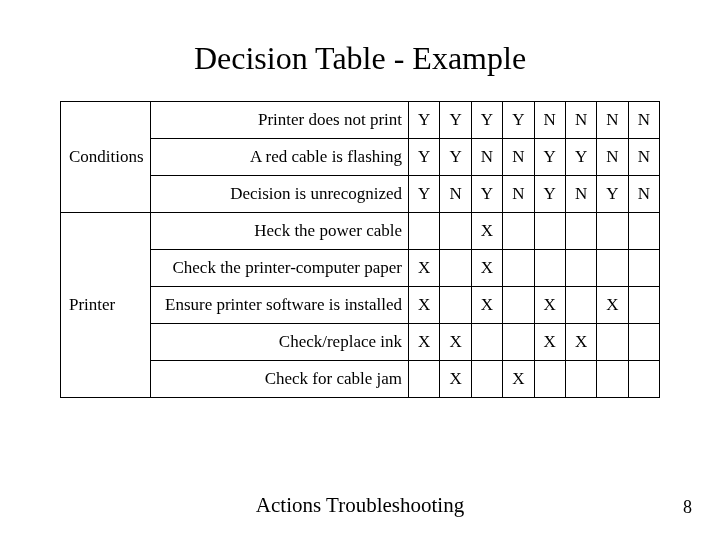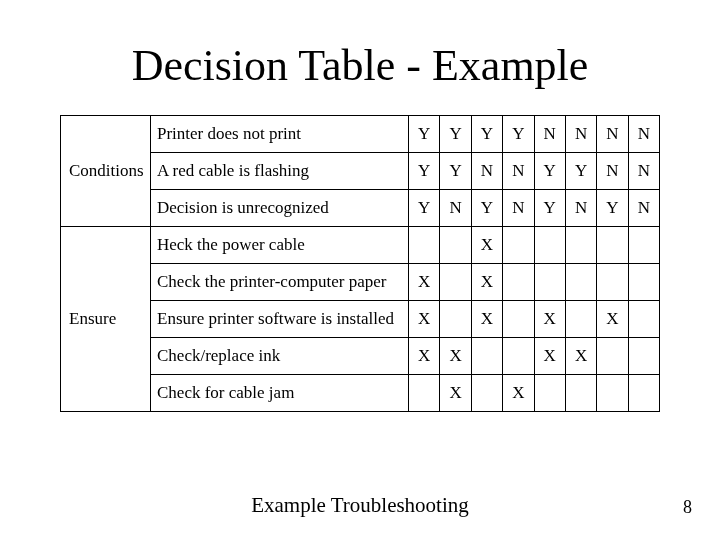--- a/index.html
+++ b/index.html
@@ -9,21 +9,21 @@
     height: 540px;
     font-family: "Times New Roman", Times, serif;
     background: #fff;
     color: #000;
     position: relative;
   }
   .slide {
     padding: 30px 60px 0 60px;
   }
   .title {
-    font-size: 44px;
+    font-size: 32px;
     text-align: center;
     margin: 10px 0 24px 0;
     font-weight: normal;
   }
   table.dt {
     border-collapse: collapse;
     width: 100%;
     table-layout: fixed;
   }
   table.dt col.label-col { width: 90px; }
@@ -34,21 +34,21 @@
     font-size: 17px;
     padding: 8px 6px;
   }
   table.dt td.section-label {
     font-size: 17px;
     text-align: left;
     vertical-align: middle;
     padding-left: 8px;
   }
   table.dt td.desc {
-    text-align: left;
+    text-align: right;
   }
   table.dt td.val {
     text-align: center;
     padding: 8px 0;
   }
   .footer {
     position: absolute;
     left: 0;
     right: 0;
     bottom: 22px;
@@ -113,21 +113,21 @@
         <td class="val">N</td>
         <td class="val">Y</td>
         <td class="val">N</td>
         <td class="val">Y</td>
         <td class="val">N</td>
         <td class="val">Y</td>
         <td class="val">N</td>
       </tr>
 
       <tr>
-        <td class="section-label" rowspan="5">Ensure</td>
+        <td class="section-label" rowspan="5">Printer</td>
         <td class="desc">Heck the power cable</td>
         <td class="val"></td>
         <td class="val"></td>
         <td class="val">X</td>
         <td class="val"></td>
         <td class="val"></td>
         <td class="val"></td>
         <td class="val"></td>
         <td class="val"></td>
       </tr>
@@ -173,15 +173,15 @@
         <td class="val"></td>
         <td class="val"></td>
         <td class="val"></td>
         <td class="val"></td>
       </tr>
     </tbody>
   </table>
 </div>
 
 <div class="footer">
-  <div class="footer-caption">Example Troubleshooting</div>
+  <div class="footer-caption">Actions Troubleshooting</div>
   <div class="footer-page">8</div>
 </div>
 
 </body></html>

